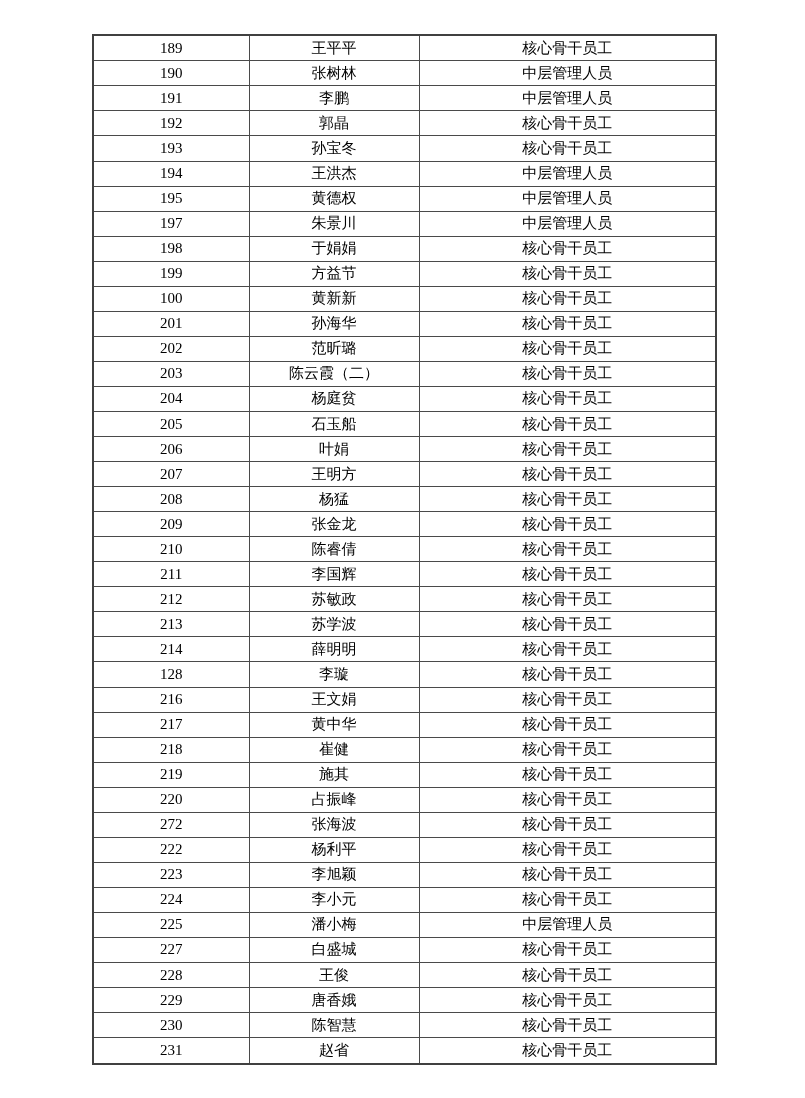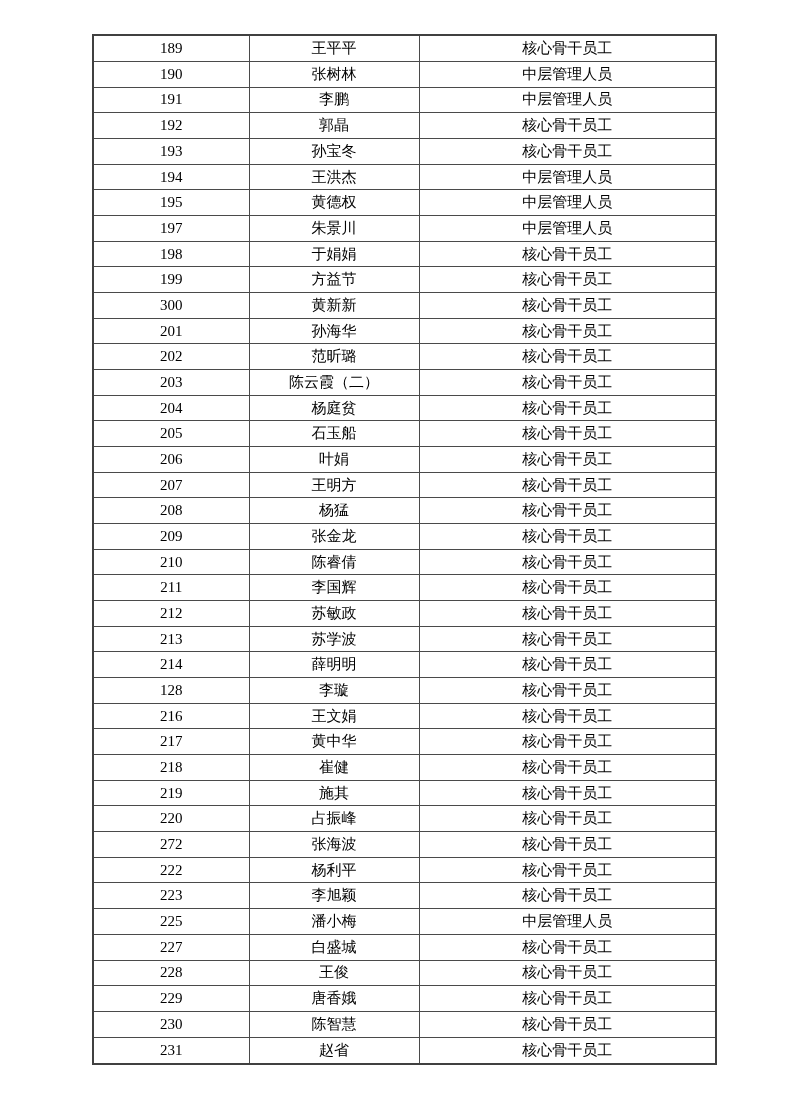--- a/index.html
+++ b/index.html
@@ -94,21 +94,21 @@
           <td class="col-no">198</td>
           <td class="col-name">于娟娟</td>
           <td class="col-category">核心骨干员工</td>
         </tr>
         <tr>
           <td class="col-no">199</td>
           <td class="col-name">方益节</td>
           <td class="col-category">核心骨干员工</td>
         </tr>
         <tr>
-          <td class="col-no">300</td>
+          <td class="col-no">100</td>
           <td class="col-name">黄新新</td>
           <td class="col-category">核心骨干员工</td>
         </tr>
         <tr>
           <td class="col-no">201</td>
           <td class="col-name">孙海华</td>
           <td class="col-category">核心骨干员工</td>
         </tr>
         <tr>
           <td class="col-no">202</td>
@@ -211,20 +211,25 @@
           <td class="col-category">核心骨干员工</td>
         </tr>
         <tr>
           <td class="col-no">222</td>
           <td class="col-name">杨利平</td>
           <td class="col-category">核心骨干员工</td>
         </tr>
         <tr>
           <td class="col-no">223</td>
           <td class="col-name">李旭颖</td>
+          <td class="col-category">核心骨干员工</td>
+        </tr>
+        <tr>
+          <td class="col-no">224</td>
+          <td class="col-name">李小元</td>
           <td class="col-category">核心骨干员工</td>
         </tr>
         <tr>
           <td class="col-no">225</td>
           <td class="col-name">潘小梅</td>
           <td class="col-category">中层管理人员</td>
         </tr>
         <tr>
           <td class="col-no">227</td>
           <td class="col-name">白盛城</td>

